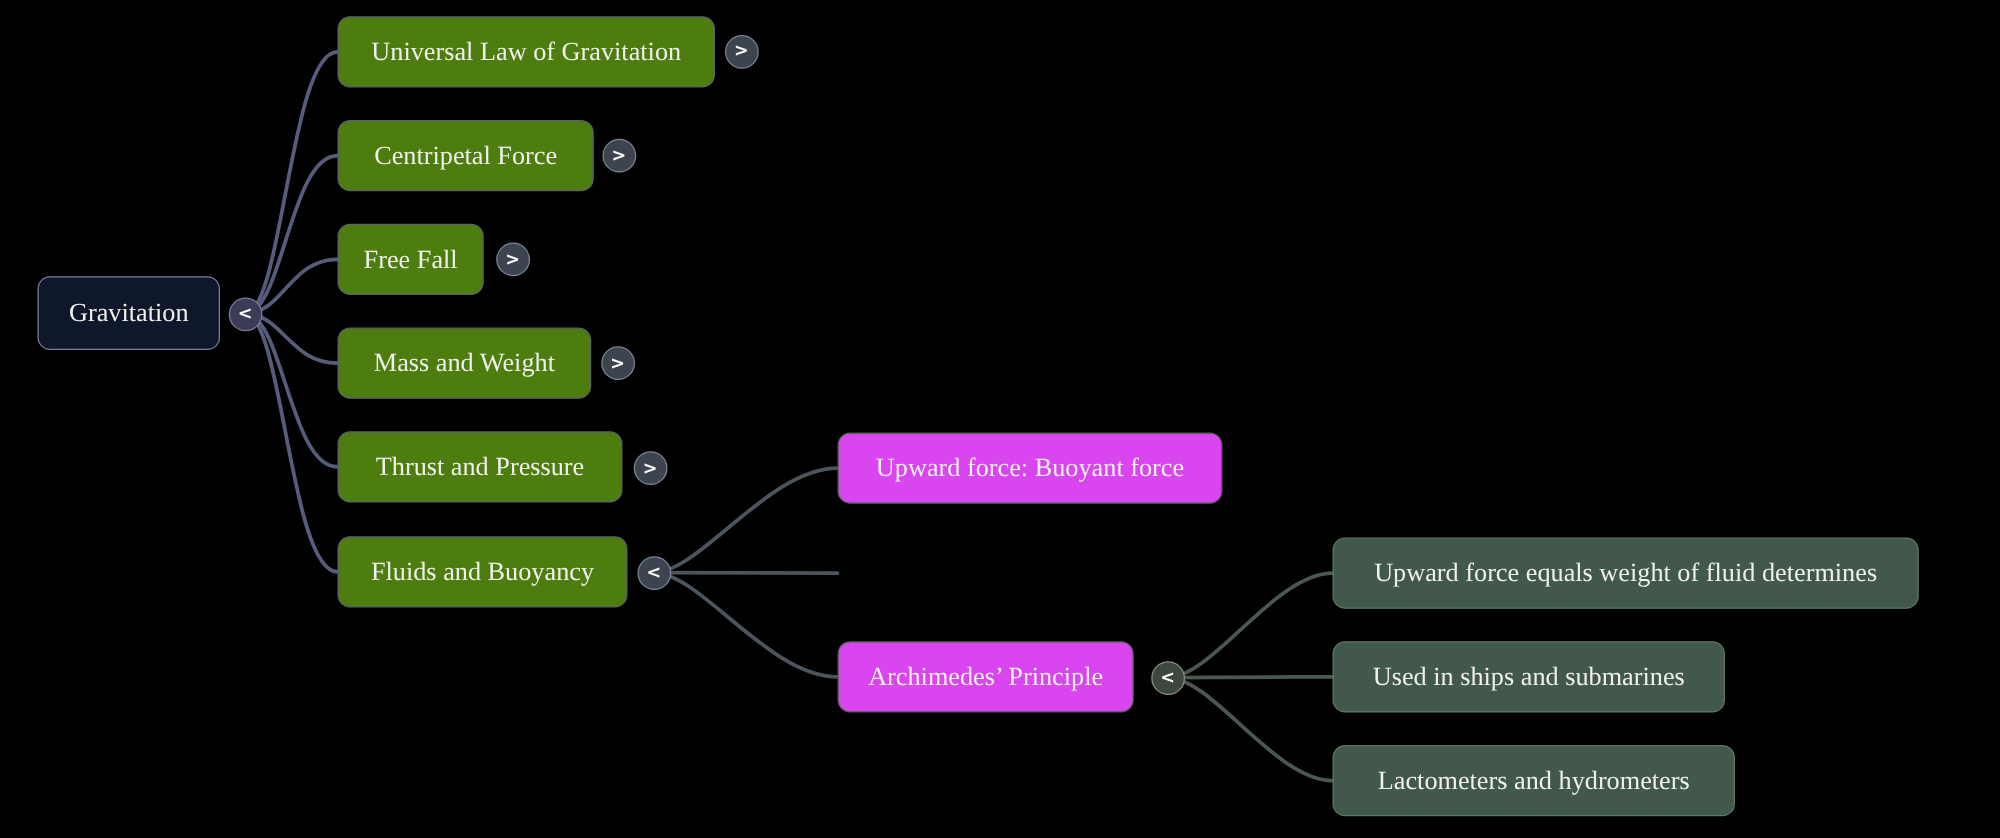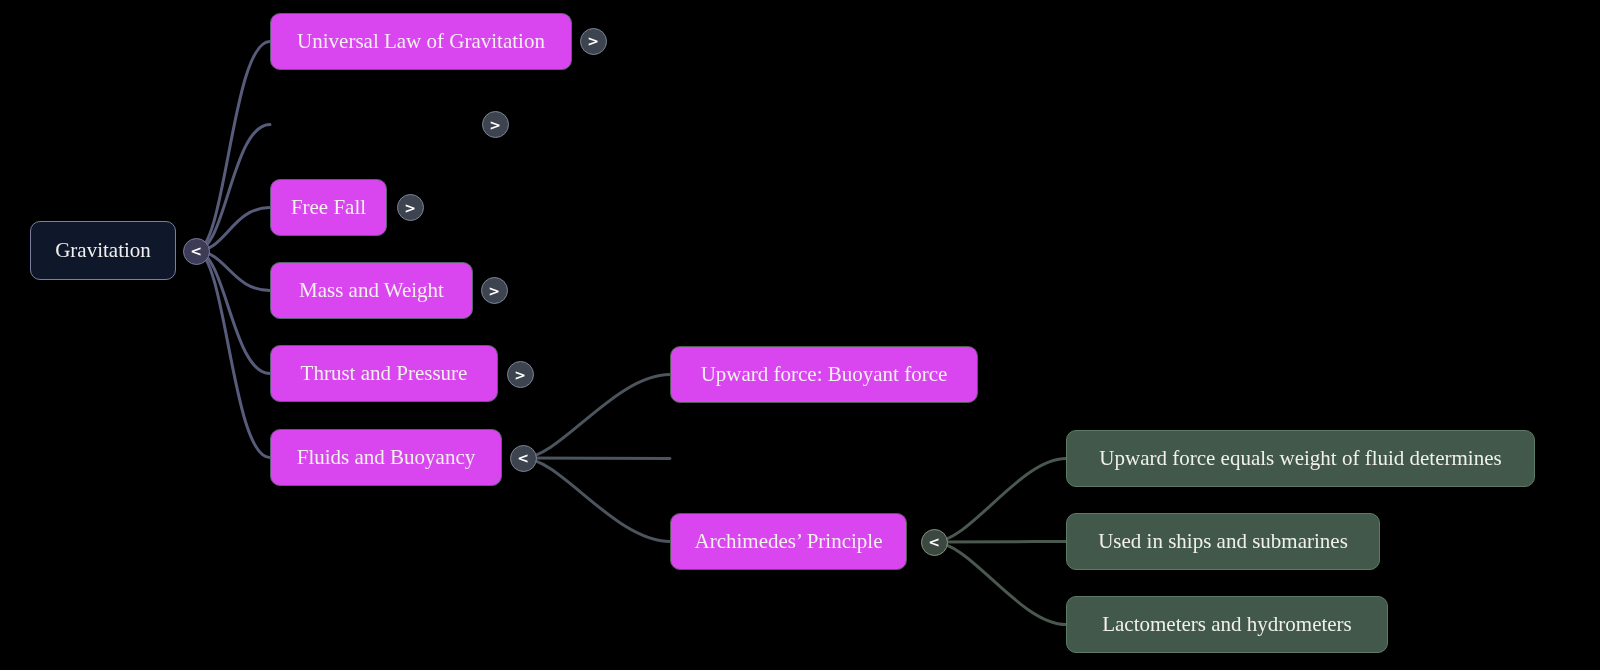--- a/index.html
+++ b/index.html
@@ -8,21 +8,21 @@
   svg.edges{position:absolute;left:0;top:0;width:1600px;height:670px;}
   .edge{fill:none;stroke-width:3;stroke-linecap:round;}
   .edge.root{stroke:#585c7b;}
   .edge.fluid{stroke:#4c545e;}
   .edge.arch{stroke:#4b5850;}
 
   .node{position:absolute;box-sizing:border-box;height:57px;border-radius:10px;
         display:flex;align-items:center;justify-content:center;
         color:#f1f0ec;font-size:21px;line-height:1;white-space:nowrap;cursor:pointer;}
   .level-root{background:#0f172a;border:1.5px solid #7d7d9e;}
-  .level-1{background:#d946ef;border:1px solid #57616f;}
+  .level-1{background:#4d7c0f;border:1px solid #57616f;}
   .level-2{background:#d946ef;border:1px solid #4f5d53;}
   .level-3{background:#41584a;border:1px solid #5d7a66;}
 
   .connector{position:absolute;width:27px;height:27px;border-radius:50%;box-sizing:border-box;
              display:flex;align-items:center;justify-content:center;padding:0;margin:0;
              color:#ffffff;font-family:"DejaVu Sans",sans-serif;font-size:14px;font-weight:bold;
              cursor:pointer;}
   .connector.croot{background:#3c3c57;border:1.5px solid #7a7aa2;}
   .connector.cslate{background:#3d4450;border:1.5px solid #7b8594;}
   .connector.cgreen{background:#3b4840;border:1.5px solid #84917f;}
@@ -75,20 +75,23 @@
   <div class="node level-root" id="n0">
     <span class="label">Gravitation</span>
   </div>
   <button class="connector croot" id="c0">&lt;</button>
 
   <div class="node level-1" id="n1">
     <span class="label">Universal Law of Gravitation</span>
   </div>
   <button class="connector cslate" id="c1">&gt;</button>
 
+  <div class="node level-1" id="n2">
+    <span class="label">Centripetal Force</span>
+  </div>
   <button class="connector cslate" id="c2">&gt;</button>
 
   <div class="node level-1" id="n3">
     <span class="label">Free Fall</span>
   </div>
   <button class="connector cslate" id="c3">&gt;</button>
 
   <div class="node level-1" id="n4">
     <span class="label">Mass and Weight</span>
   </div>

